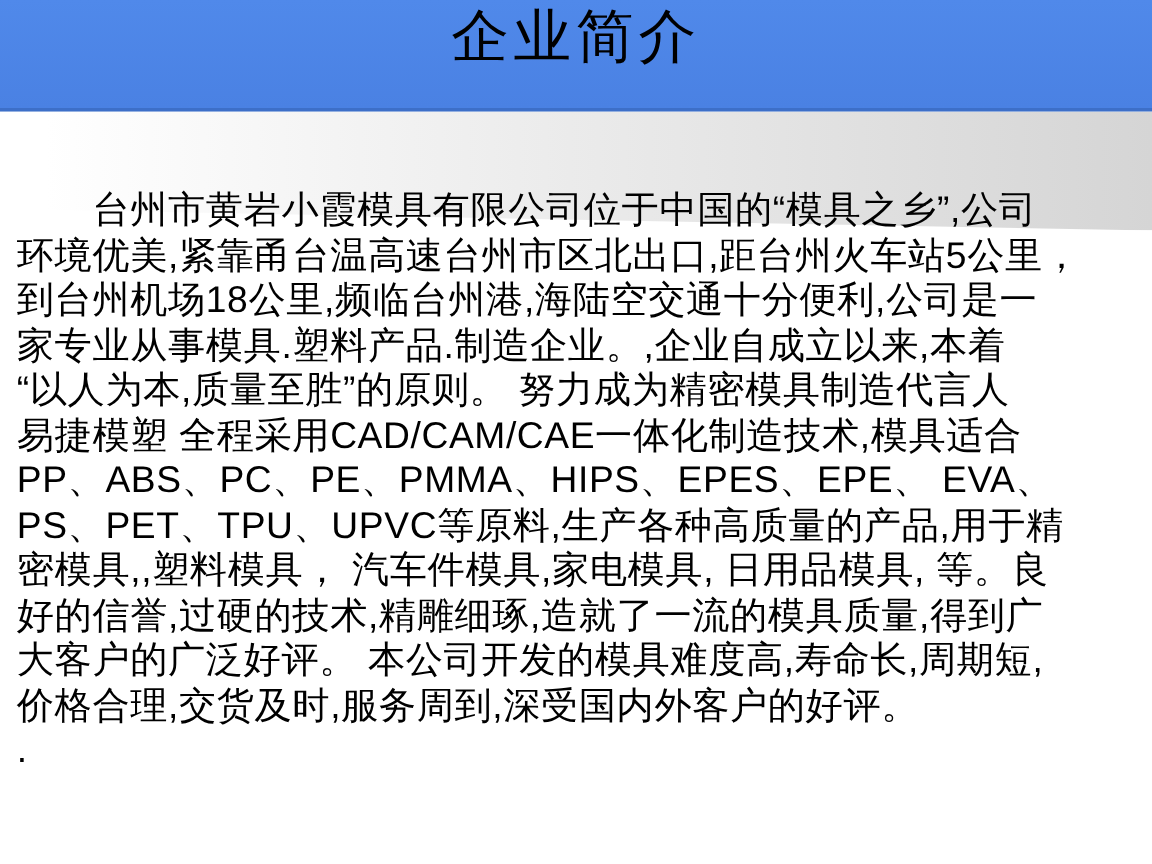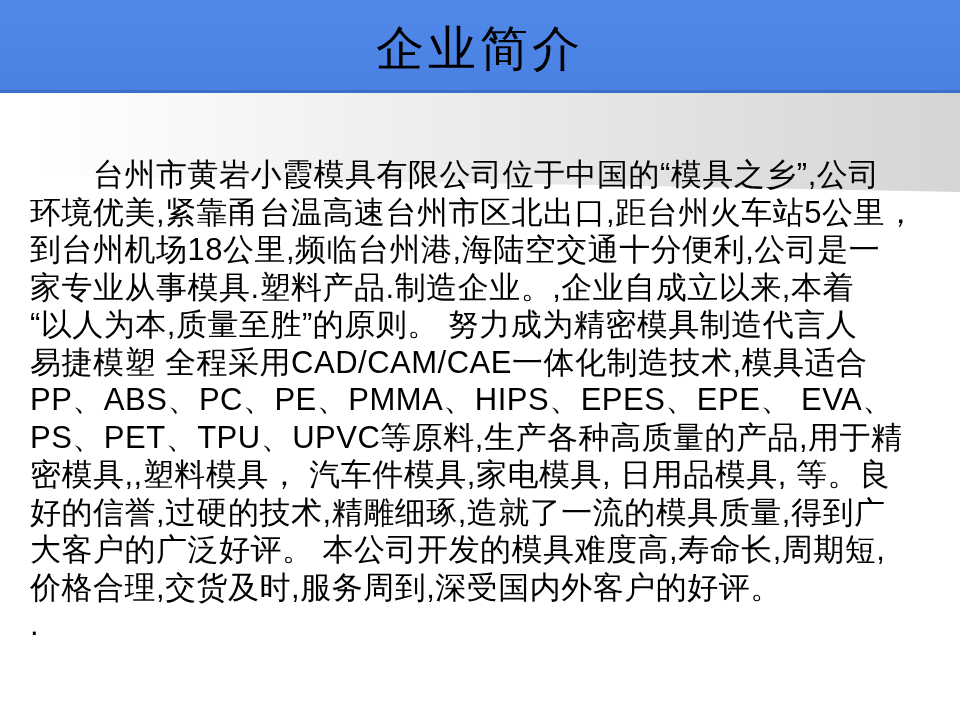--- a/index.html
+++ b/index.html
@@ -20,41 +20,41 @@
     left: 0;
     top: 0;
     width: 960px;
     height: 90px;
     background: linear-gradient(180deg, #5089EA 0%, #4A81E3 100%);
     border-bottom: 3px solid #3D6FC8;
     box-sizing: content-box;
   }
   .slide-title {
     margin: 0;
-    padding-top: 20px;
+    padding-top: 3px;
     text-align: center;
     font-family: "DejaVu Serif", "Liberation Serif", serif;
     font-weight: normal;
     font-size: 48px;
     line-height: 56px;
     letter-spacing: 4px;
     color: #000000;
   }
   .gradient-band {
     position: absolute;
     left: 0;
     top: 93px;
     width: 960px;
     height: 99px;
     background: linear-gradient(90deg, #FFFFFF 4%, #EDEDED 45%, #D5D5D5 100%);
     clip-path: polygon(0 0, 100% 0, 100% 100%, 0 82%);
   }
   .body-text {
     position: absolute;
-    left: 30px;
+    left: 14px;
     top: 156px;
     width: 930px;
     color: #000000;
     font-size: 31px;
     line-height: 37.5px;
     letter-spacing: 0.5px;
     white-space: pre-wrap;
   }
   .body-line {
     min-height: 37.5px;

